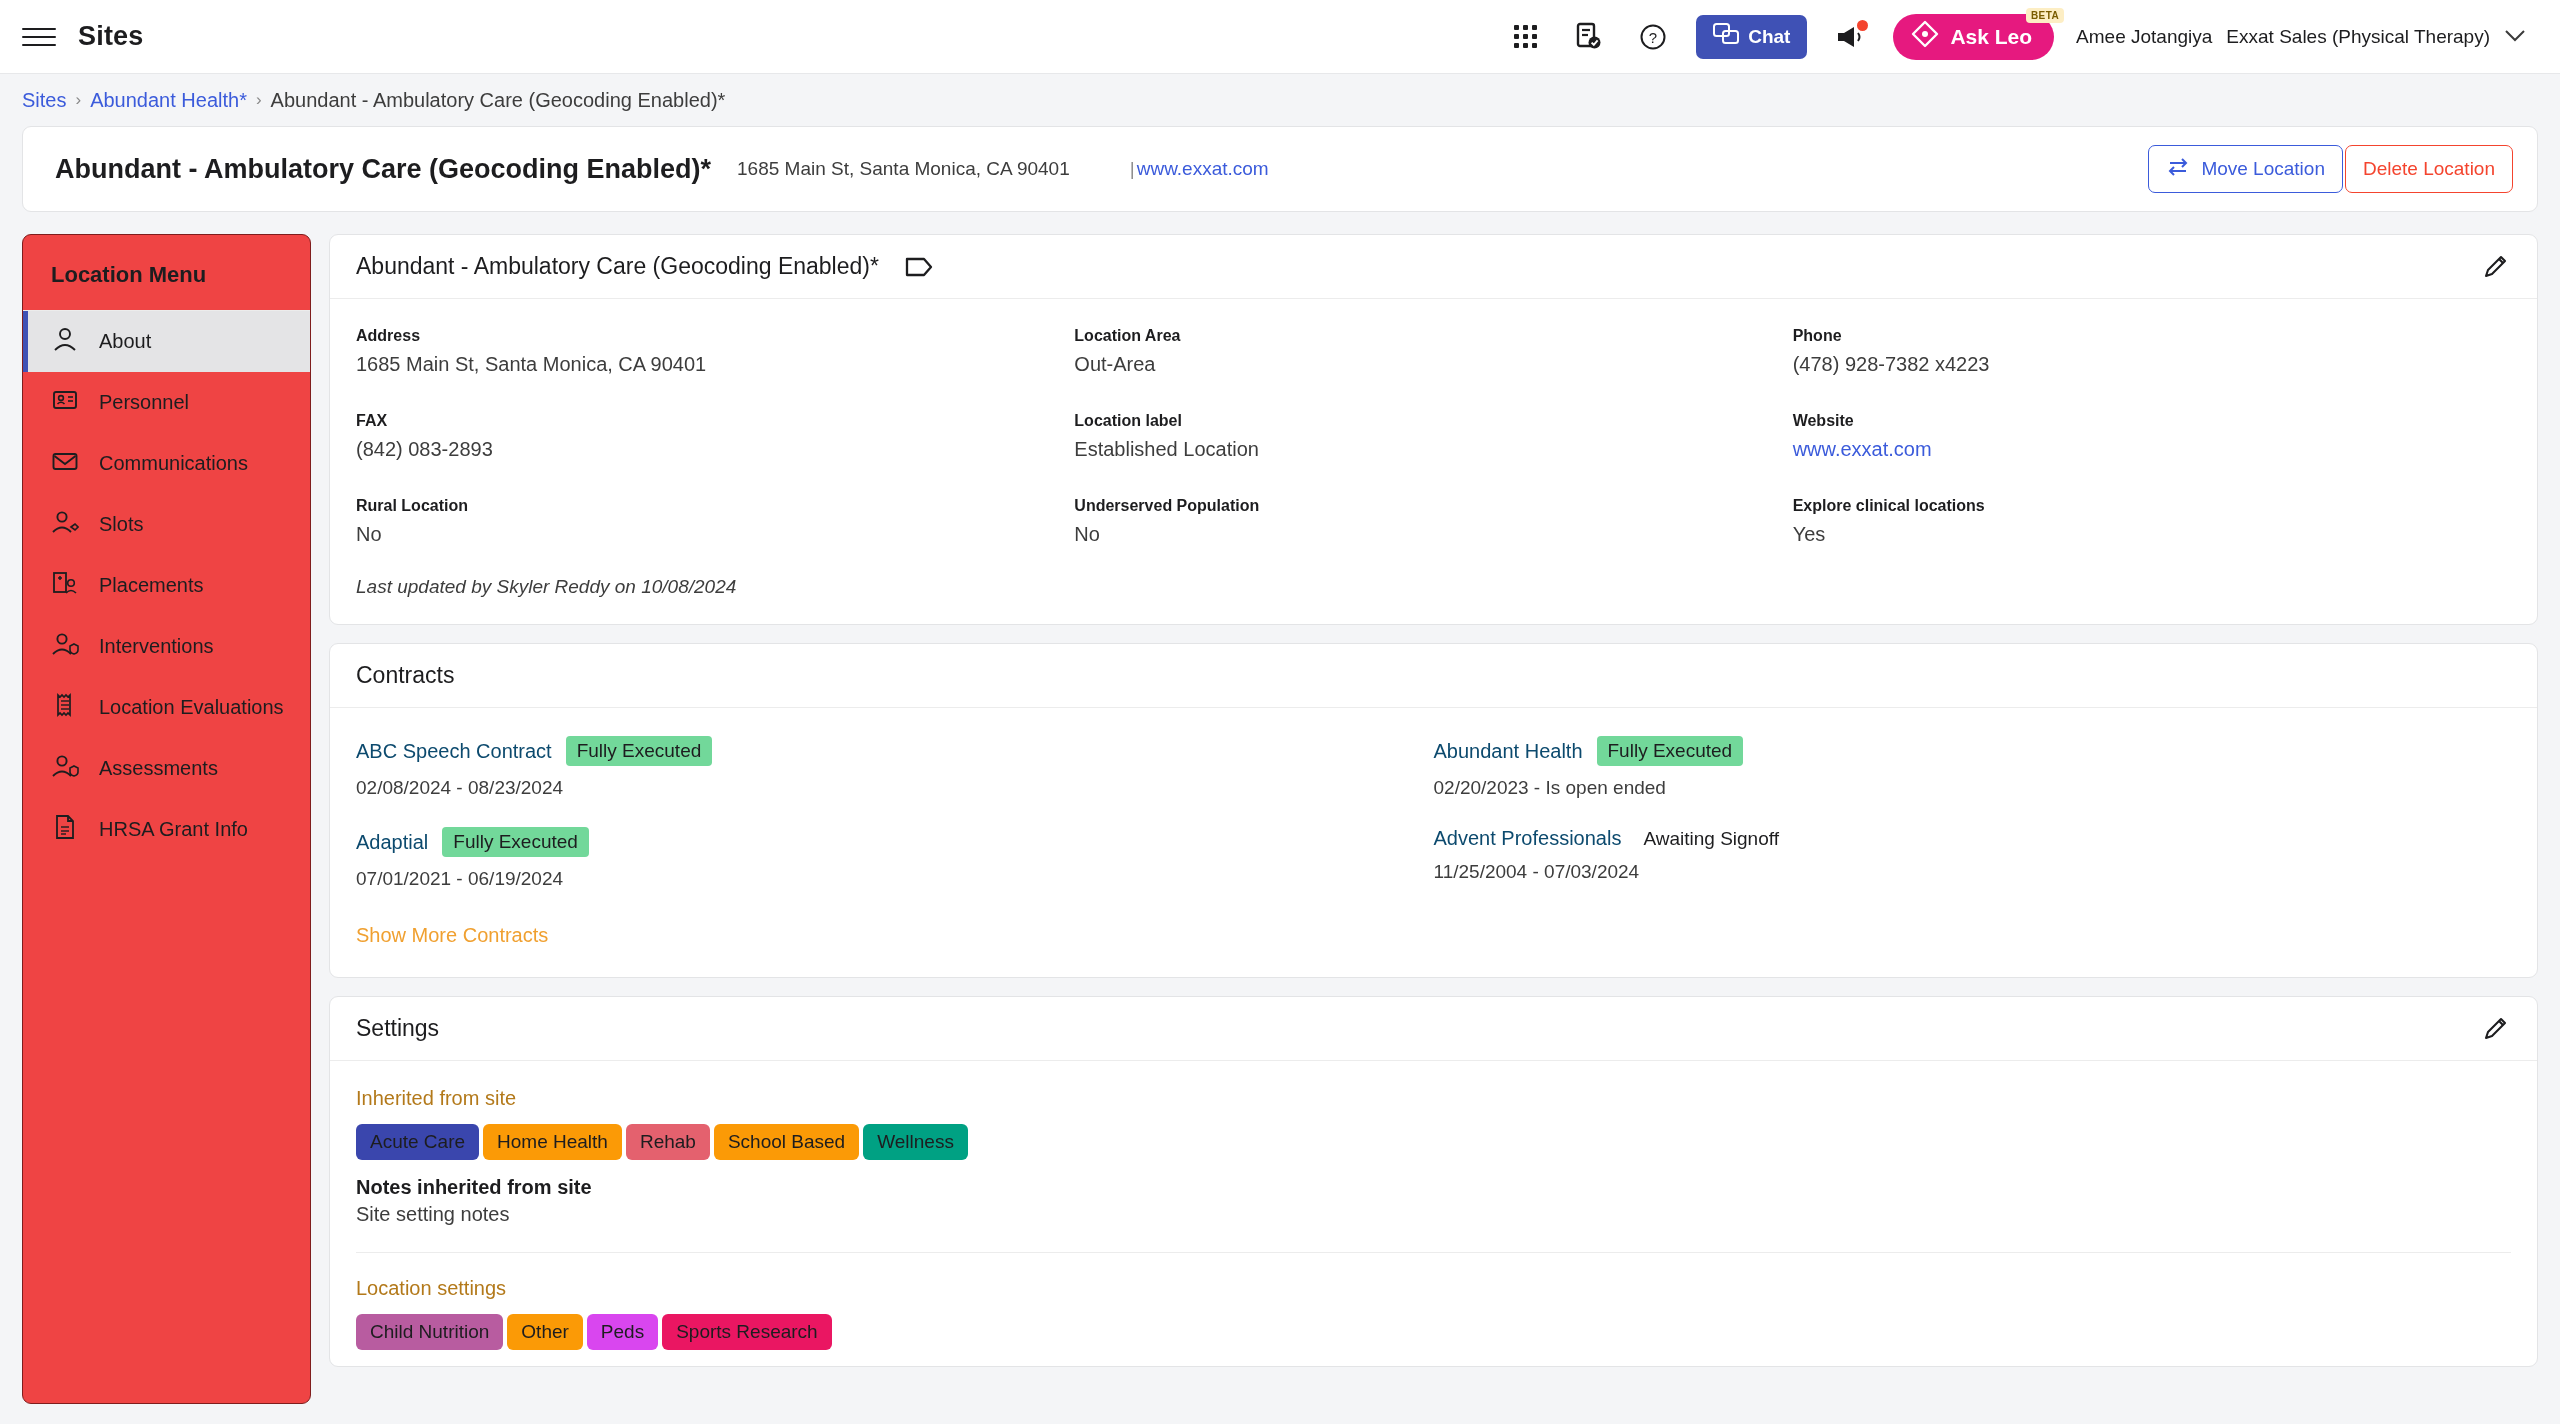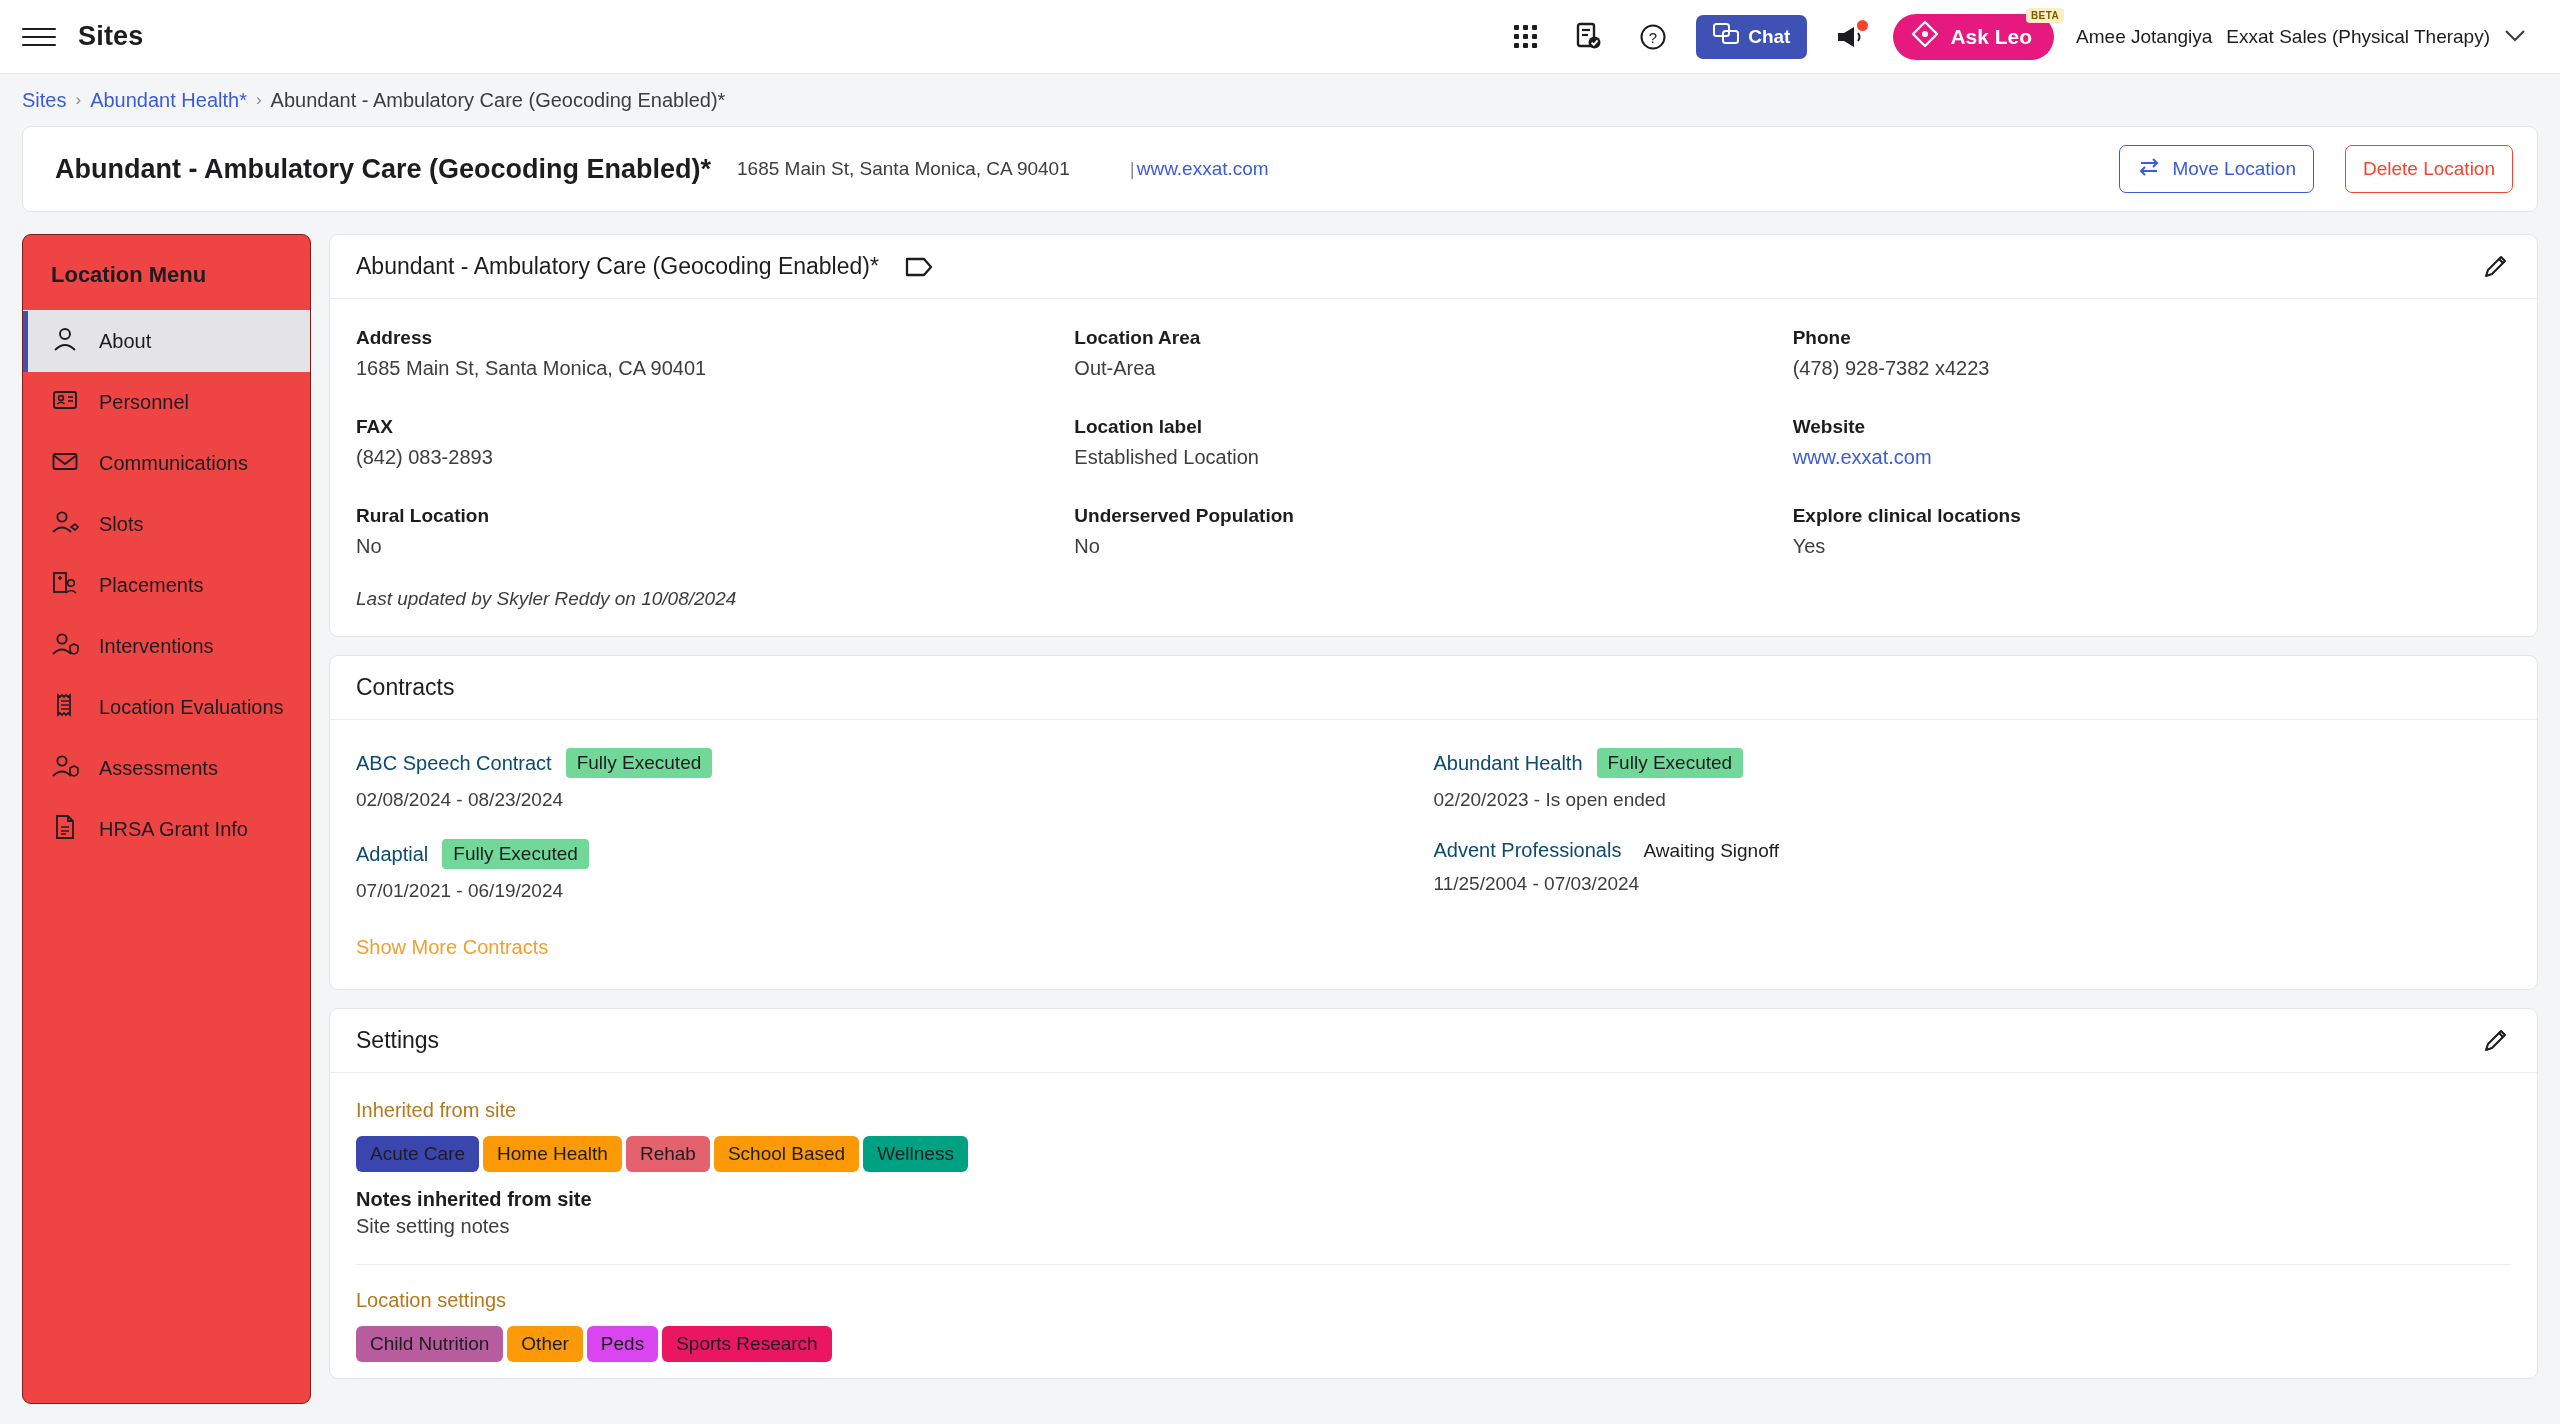--- a/index.html
+++ b/index.html
@@ -74,21 +74,21 @@
   
   .loc-header {
     margin: 0 22px; background: #fff; border: 1px solid #e3e4e6;
     border-radius: 9px; height: 86px; display: flex; align-items: center;
     padding: 0 24px 0 32px;
   }
   .loc-title { font-size: 27px; font-weight: 700; color: #1d1d1f; }
   .loc-addr { font-size: 19px; color: #3d3d3d; margin-left: 26px; }
   .loc-pipe { color: #8e8e8e; margin-left: 60px; margin-right: 2px; font-size: 19px;}
   .loc-web { font-size: 19px; color: #3b5bdb; text-decoration: none; cursor: pointer; }
-  .loc-actions { margin-left: auto; display: flex; align-items: flex-end; gap: 31px; }
+  .loc-actions { margin-left: auto; display: flex; align-items: flex-end; gap: 2px; }
   .btn-outline-blue {
     border: 1px solid #3b5bdb; color: #3b5bdb; background: #fff;
     border-radius: 7px; height: 48px; padding: 0 17px; font-size: 19px;
     display: flex; align-items: center; gap: 11px; cursor: pointer;
     font-family: "Liberation Sans", sans-serif;
   }
   .btn-outline-red {
     border: 1px solid #f4442e; color: #f4442e; background: #fff;
     border-radius: 7px; height: 48px; padding: 0 17px; font-size: 19px;
     cursor: pointer; font-family: "Liberation Sans", sans-serif;
@@ -129,21 +129,21 @@
     height: 64px; border-bottom: 1px solid #ececec;
   }
   .card-title { font-size: 23px; color: #1d1d1f; }
   .tag-glyph { margin-left: 26px; display: flex; align-items: center; }
   .pencil { margin-left: auto; cursor: pointer; display: flex; align-items:center;}
 
   .about-grid {
     display: grid; grid-template-columns: 1fr 1fr 1fr;
     row-gap: 36px; padding: 28px 26px 0 26px;
   }
-  .fld-label { font-size: 19px; font-weight: 700; color: #1d1d1f; margin-bottom: 8px; }
+  .fld-label { font-size: 16px; font-weight: 700; color: #1d1d1f; margin-bottom: 8px; }
   .fld-value { font-size: 20px; color: #3d3d3d; }
   .fld-value a { color: #3b5bdb; text-decoration: none; }
   .last-updated {
     font-size: 19px; font-style: italic; color: #3d3d3d;
     padding: 30px 26px 26px 26px;
   }
 
   
   .contracts-body {
     display: grid; grid-template-columns: 1fr 1fr;

